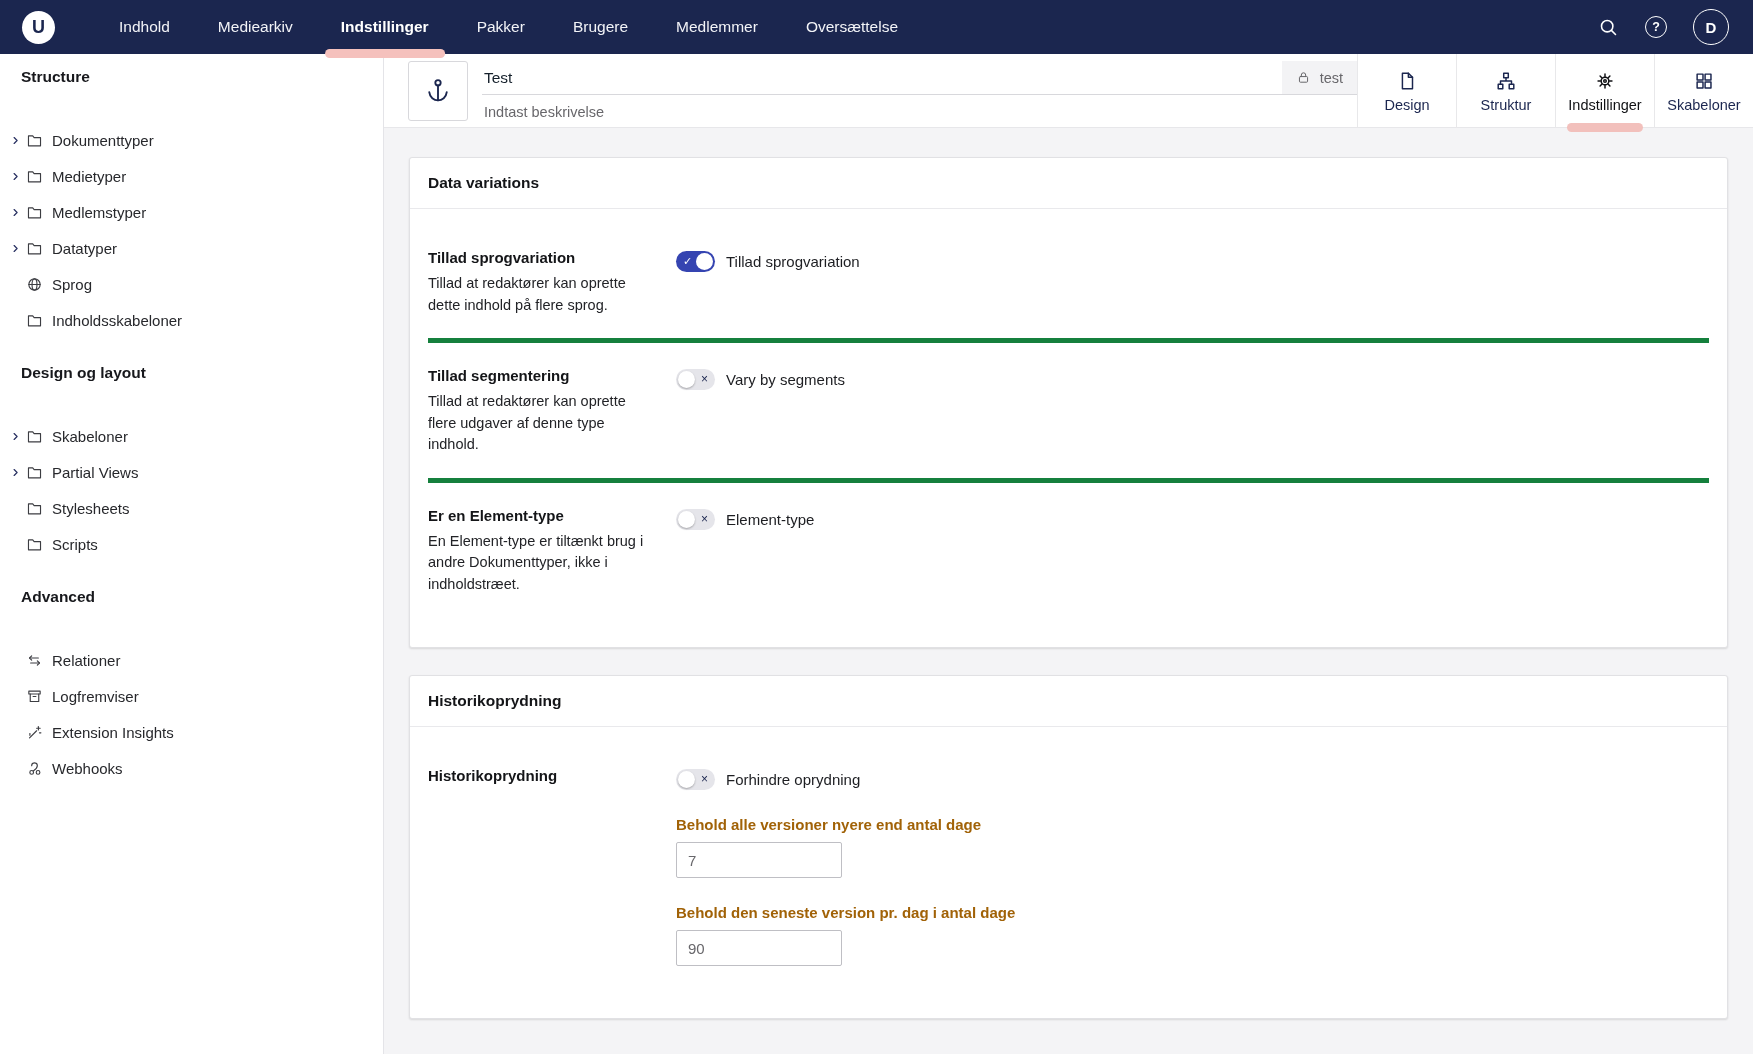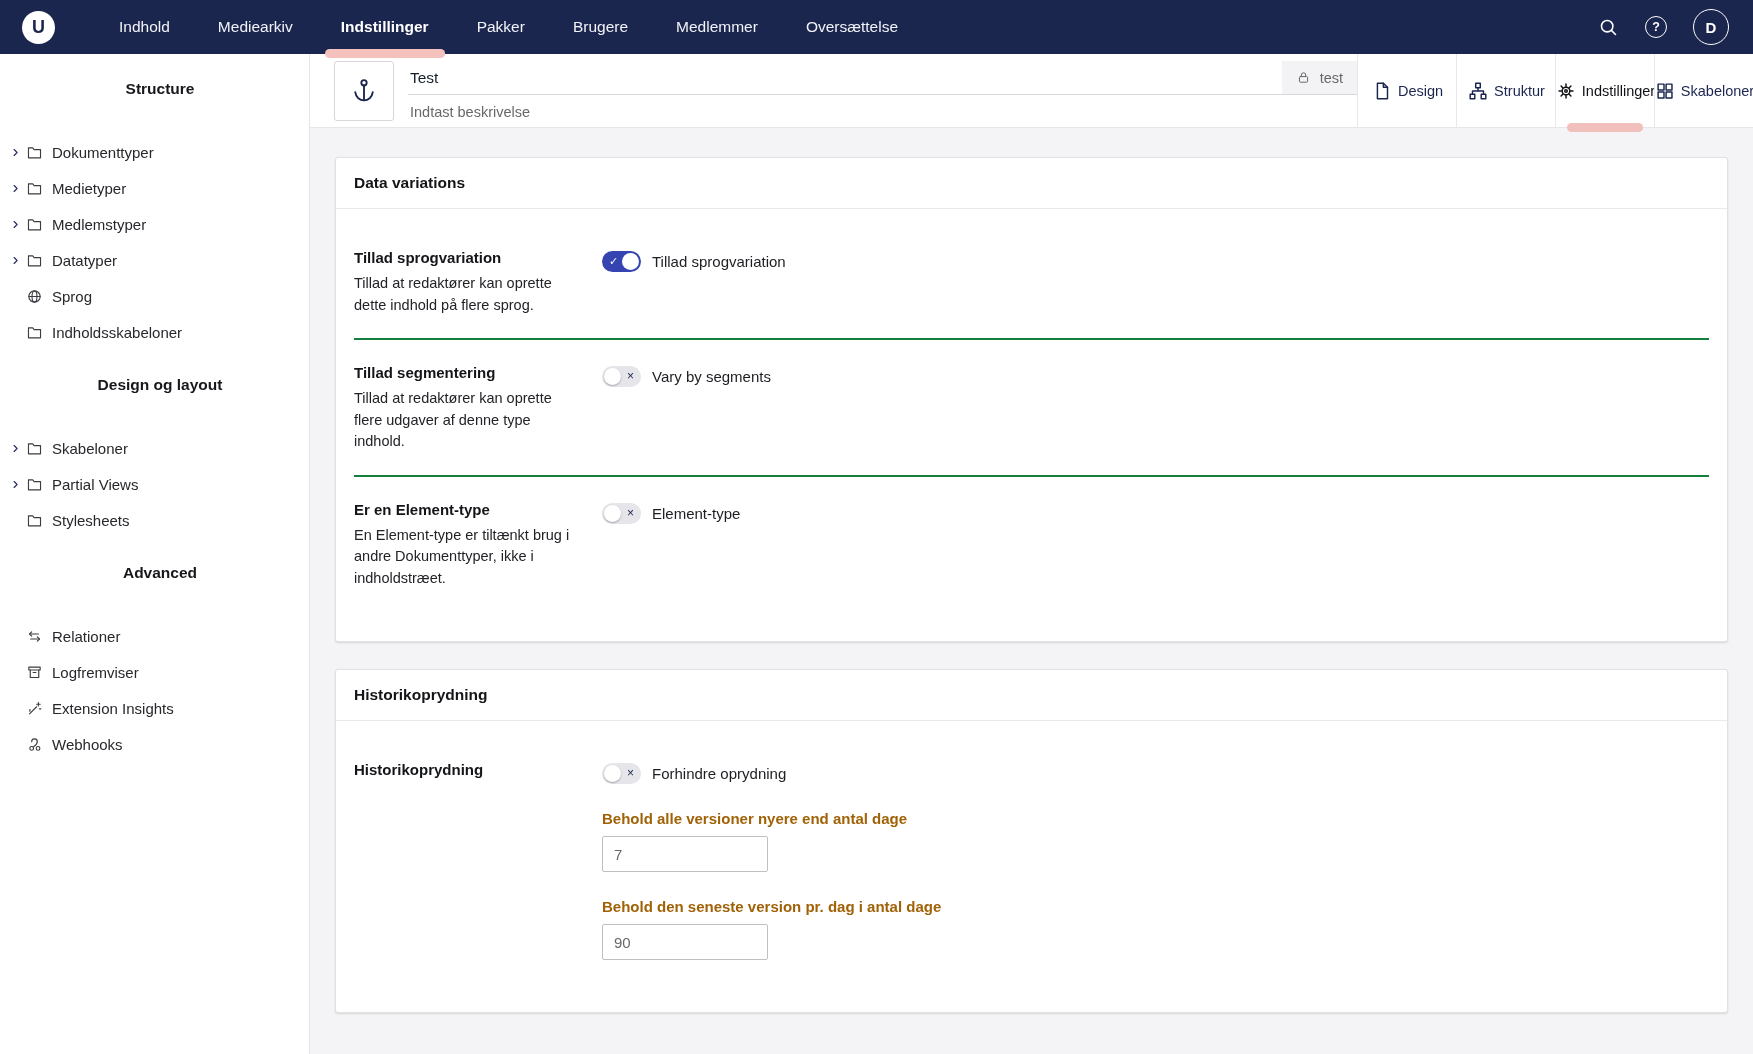--- a/index.html
+++ b/index.html
@@ -19,21 +19,21 @@
   .nav-underline { position:absolute; left:50%; transform:translateX(-50%); bottom:-4px;
     width:calc(100% - 16px); height:9px; border-radius:5px; background:#f5c1bd; }
   .topbar-right { margin-left:auto; display:flex; align-items:center; gap:26px; margin-right:24px; color:#fff; }
   .tb-circle { width:22px; height:22px; border:1.6px solid #fff; border-radius:50%;
     display:flex; align-items:center; justify-content:center; font-size:12.5px; font-weight:700; cursor:pointer; }
   .avatar { width:36px; height:36px; border:1.6px solid #fff; border-radius:50%;
     display:flex; align-items:center; justify-content:center; font-size:15px; font-weight:700; cursor:pointer; }
 
   
   .app { display:flex; height:1000px; }
-  .sidebar { width:310px; background:#fff; border-right:1px solid #e4e4e8; padding:26px 10px 10px 7px; overflow:hidden;text-align:center; }
+  .sidebar { width:384px; background:#fff; border-right:1px solid #e4e4e8; padding:14px 10px 10px 7px; overflow:hidden; }
   .workspace { flex:1; display:flex; flex-direction:column; }
 
   
   .sec-heading { font-size:15.5px; font-weight:700; color:#17181c; margin:0 0 36px 14px; }
   .sidebar section + section { margin-top:26px; }
   .sidebar ul { list-style:none; }
   .nav-item { display:flex; align-items:center; height:36px; font-size:15px; color:#27282c; cursor:pointer; }
   .chev { width:16px; display:flex; justify-content:center; color:#283061; flex:0 0 16px; }
   .chev svg { width:11px; height:11px; stroke-width:2.6; }
   .ni-icon { width:18px; margin:0 8px 0 3px; color:#3c3d42; flex:0 0 18px; }
@@ -50,35 +50,35 @@
   .name-input { flex:1; border:none; outline:none; font-family:inherit; font-size:15.5px; color:#15202b;
     padding:8px 0 7px 2px; background:transparent; }
   .alias-badge { display:flex; align-items:center; gap:9px; background:#f3f3f5; padding:0 14px;
     font-size:14.5px; color:#68676b; cursor:pointer; }
   .alias-badge svg { width:15px; height:15px; }
   .desc-input { width:100%; border:none; outline:none; font-family:inherit; font-size:14.5px; color:#0f172a;
     padding:9px 0 0 2px; background:transparent; }
   .desc-input::placeholder { color:#68676b; }
 
   .tabs { margin-left:auto; display:flex; height:74px; }
-  .tab { position:relative; width:99px; border-left:1px solid #e8e8ea; display:flex; flex-direction:row;
+  .tab { position:relative; width:99px; border-left:1px solid #e8e8ea; display:flex; flex-direction:column;
     align-items:center; justify-content:center; gap:5px; cursor:pointer; color:#1b264f; }
   .tab-icon svg { width:22px; height:22px; }
   .tab-label { font-size:14.5px; }
   .tab.active { color:#101114; }
   .tab-underline { position:absolute; bottom:-4px; left:50%; transform:translateX(-50%);
     width:76px; height:9px; border-radius:5px; background:#f2c0bc; }
 
   
   .content { flex:1; overflow:hidden; padding:29px 25px; background:#f4f4f6; }
   .card { background:#fff; border:1px solid #e1e1e4; border-radius:3px; box-shadow:0 1px 2px rgba(0,0,0,.12); }
   .card + .card { margin-top:27px; }
   .card-title { font-size:15.5px; font-weight:700; color:#141518; padding:16px 18px; border-bottom:1px solid #e9e9ec; }
   .card-rows { padding:16px 18px 30px; }
-  .prop-row { display:flex; padding:24px 0 22px; border-bottom:2px solid #15803d; }
+  .prop-row { display:flex; padding:24px 0 22px; border-bottom:5px solid #15803d; }
   .prop-row:last-child { border-bottom:none; }
   .prop-left { width:218px; flex:0 0 218px; }
   .prop-label { font-size:15px; font-weight:700; color:#141518; margin-bottom:7px; }
   .prop-desc { font-size:14.5px; color:#222327; line-height:21.5px; }
   .prop-control { margin-left:30px; flex:1; }
   .toggle-row { display:flex; align-items:center; gap:11px; margin-top:2px; }
   .toggle-label { font-size:15px; color:#1d1e22; }
 
   .toggle { position:relative; width:39px; height:21px; border-radius:11px; cursor:pointer; flex:0 0 39px; }
   .toggle.on { background:#3544b1; }
@@ -307,20 +307,29 @@
         </li>
         <li class="nav-item">
           <span class="chev empty"></span>
           <span class="ni-icon">
               <svg class="isvg">
                 <use href="#i-folder"></use>
               </svg>
             </span>
           <span>Stylesheets</span>
         </li>
+        <li class="nav-item">
+          <span class="chev empty"></span>
+          <span class="ni-icon">
+              <svg class="isvg">
+                <use href="#i-folder"></use>
+              </svg>
+            </span>
+          <span>Scripts</span>
+        </li>
       </ul>
     </section>
 
     <section>
       <h3 class="sec-heading">Advanced</h3>
       <ul>
         <li class="nav-item">
           <span class="chev empty"></span>
           <span class="ni-icon">
               <svg class="isvg">

